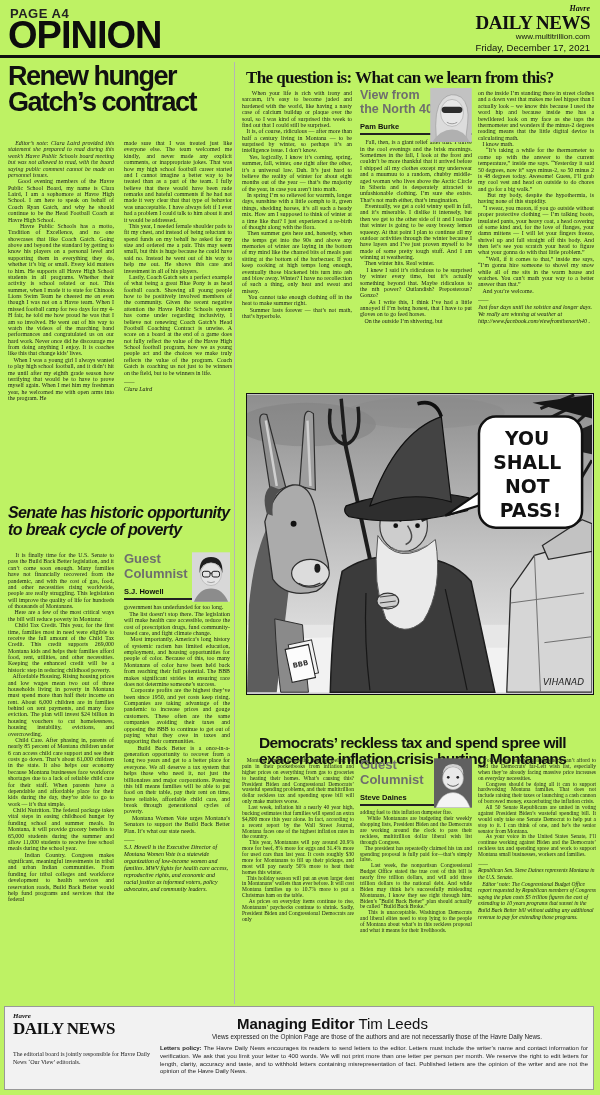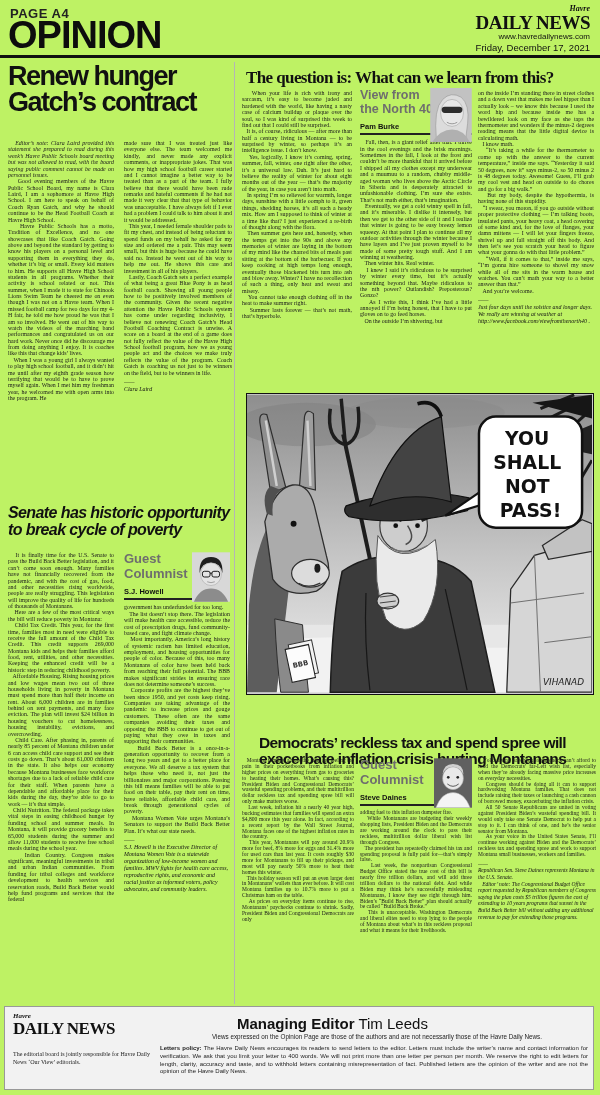--- a/index.html
+++ b/index.html
@@ -60,21 +60,21 @@
 </head>
 <body>
 
 <div class="page">
 
   <div class="ab page-label sans">PAGE A4</div>
   <div class="ab opinion sans">OPINION</div>
   <div class="ab masthead">
     <div class="mh-havre">Havre</div>
     <div class="mh-name">DAILY NEWS</div>
-    <div class="mh-web sans">www.havredailynews.com</div>
+    <div class="mh-web sans">www.multitrillion.com</div>
     <div class="mh-date sans">Friday, December 17, 2021</div>
   </div>
   <div class="ab headrule"></div>
   <div class="ab vrule"></div>
 
   <h1 class="ab h-gatch sans" style="margin:0">Renew hunger Gatch’s contract</h1>
   <div class="ab gatch-c1">
     <div class="bt it">   Editor’s note: Clara Laird provided this statement she prepared to read during this week’s Havre Public Schools board meeting but was not allowed to read, with the board saying public comment cannot be made on personnel issues.</div>
     <div class="bt">   Good evening members of the Havre Public School Board, my name is Clara Laird, I am a sophomore at Havre High School. I am here to speak on behalf of Coach Ryan Gatch, and why he should continue to be the Head Football Coach at Havre High School.
    Havre Public Schools has a motto, Tradition of Excellence, and no one showcases that like Coach Gatch. Going above and beyond the standard by getting to know his players on a personal level and supporting them in everything they do, whether it’s big or small. Every kid matters to him. He supports all Havre High School students in all programs. Whether their activity is school related or not. This summer, when I made it to state for Chinook Lions Swim Team he cheered me on even though I was not on a Havre team. When I missed football camp for two days for my 4-H fair, he told me how proud he was that I am so involved. He went out of his way to watch the videos of the marching band performances and congratulated us on our hard work. Never once did he discourage me from doing anything I enjoy. It is coaches like this that change kids’ lives.

